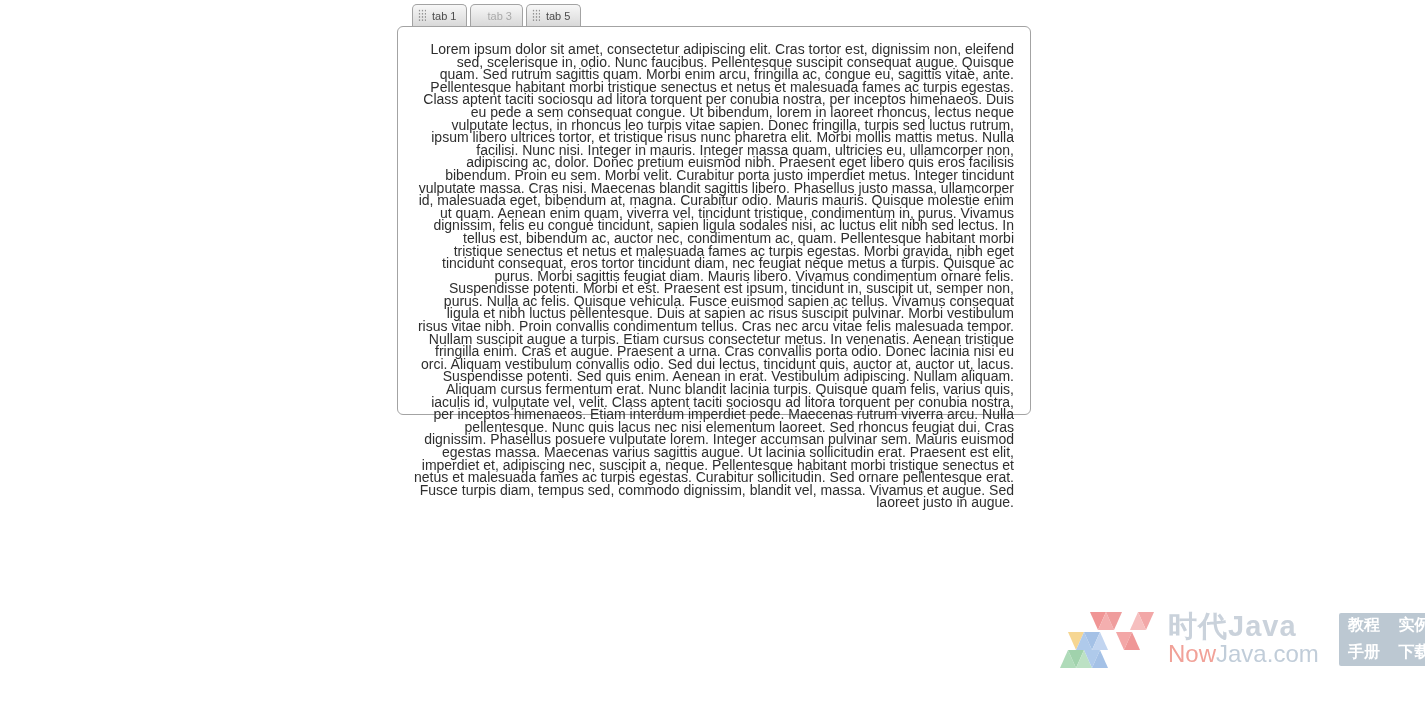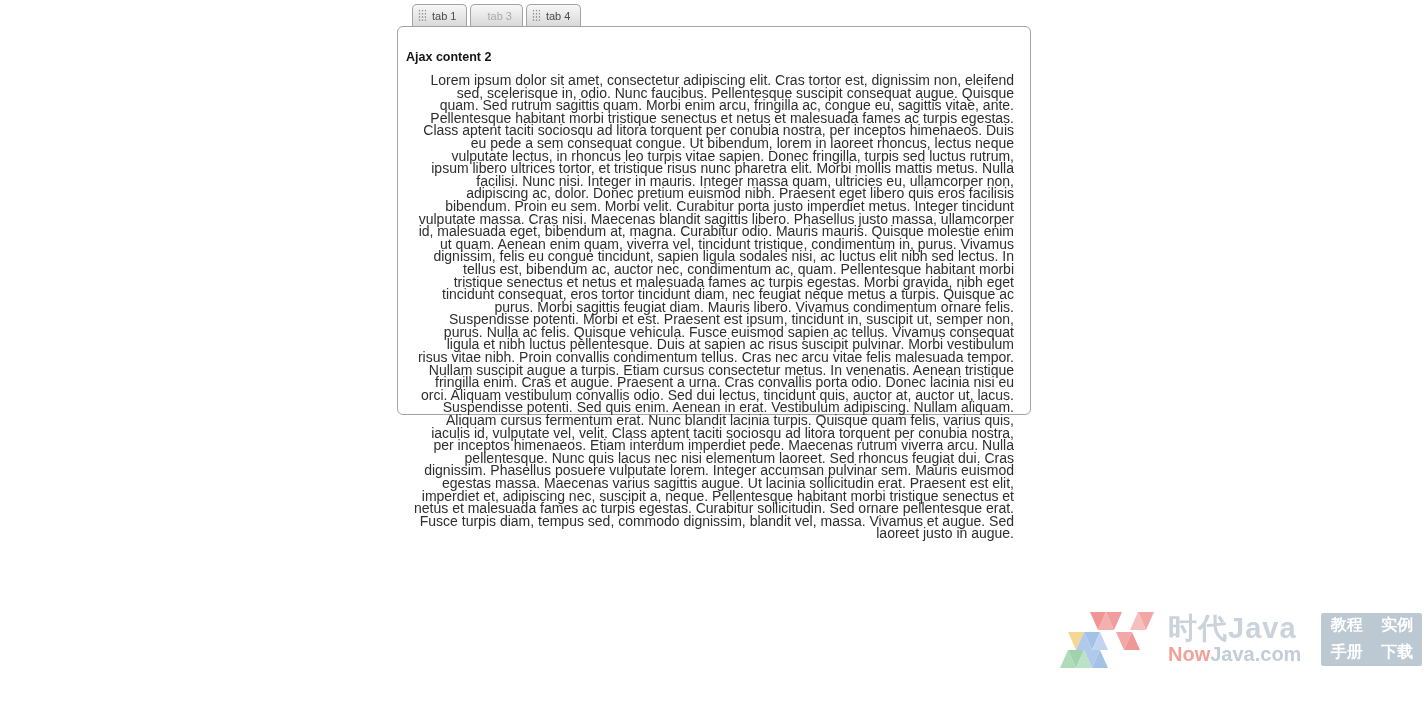--- a/index.html
+++ b/index.html
@@ -71,21 +71,21 @@
     position: absolute; left: 1056px; top: 610px;
     display: flex; align-items: center; gap: 14px;
     opacity: 0.92;
   }
   .wm-logo { width: 98px; height: 58px; flex: 0 0 auto; }
   .wm-text { display: flex; flex-direction: column; justify-content: center; }
   .wm-cn {
     font-size: 29px; font-weight: bold; color: #c6cfd9;
     letter-spacing: 1px; line-height: 1.05; white-space: nowrap;
   }
-  .wm-en { font-size: 20px; font-weight: bold; line-height: 1.1; white-space: nowrap; }
+  .wm-en { font-size: 24px; font-weight: normal; line-height: 1.1; white-space: nowrap; }
   .wm-now  { color: #f09a90; }
   .wm-java { color: #bcc9d6; }
   .wm-badge {
     width: 101px; height: 53px; margin-left: 6px;
     background: #b7c4cf; border-radius: 2px;
     display: grid; grid-template-columns: 1fr 1fr;
     align-content: center; justify-items: center; row-gap: 6px;
     font-size: 16px; font-weight: bold; color: #ffffff;
   }
 </style>
@@ -95,26 +95,25 @@
 <ul class="tab-bar">
   <li class="tab">
     <span class="grip"></span>
     <span>tab 1</span>
   </li>
   <li class="tab disabled">
     <span>tab 3</span>
   </li>
   <li class="tab">
     <span class="grip"></span>
-    <span>tab 4</span>
+    <span>tab 5</span>
   </li>
 </ul>
 
 <div class="panel">
-  <h3>Ajax content 2</h3>
   <p>Lorem ipsum dolor sit amet, consectetur adipiscing elit. Cras tortor est, dignissim non, eleifend sed, scelerisque in, odio. Nunc faucibus. Pellentesque suscipit consequat augue. Quisque quam. Sed rutrum sagittis quam. Morbi enim arcu, fringilla ac, congue eu, sagittis vitae, ante. Pellentesque habitant morbi tristique senectus et netus et malesuada fames ac turpis egestas. Class aptent taciti sociosqu ad litora torquent per conubia nostra, per inceptos himenaeos. Duis eu pede a sem consequat congue. Ut bibendum, lorem in laoreet rhoncus, lectus neque vulputate lectus, in rhoncus leo turpis vitae sapien. Donec fringilla, turpis sed luctus rutrum, ipsum libero ultrices tortor, et tristique risus nunc pharetra elit. Morbi mollis mattis metus. Nulla facilisi. Nunc nisi. Integer in mauris. Integer massa quam, ultricies eu, ullamcorper non, adipiscing ac, dolor. Donec pretium euismod nibh. Praesent eget libero quis eros facilisis bibendum. Proin eu sem. Morbi velit. Curabitur porta justo imperdiet metus. Integer tincidunt vulputate massa. Cras nisi. Maecenas blandit sagittis libero. Phasellus justo massa, ullamcorper id, malesuada eget, bibendum at, magna. Curabitur odio. Mauris mauris. Quisque molestie enim ut quam. Aenean enim quam, viverra vel, tincidunt tristique, condimentum in, purus. Vivamus dignissim, felis eu congue tincidunt, sapien ligula sodales nisi, ac luctus elit nibh sed lectus. In tellus est, bibendum ac, auctor nec, condimentum ac, quam. Pellentesque habitant morbi tristique senectus et netus et malesuada fames ac turpis egestas. Morbi gravida, nibh eget tincidunt consequat, eros tortor tincidunt diam, nec feugiat neque metus a turpis. Quisque ac purus. Morbi sagittis feugiat diam. Mauris libero. Vivamus condimentum ornare felis. Suspendisse potenti. Morbi et est. Praesent est ipsum, tincidunt in, suscipit ut, semper non, purus. Nulla ac felis. Quisque vehicula. Fusce euismod sapien ac tellus. Vivamus consequat ligula et nibh luctus pellentesque. Duis at sapien ac risus suscipit pulvinar. Morbi vestibulum risus vitae nibh. Proin convallis condimentum tellus. Cras nec arcu vitae felis malesuada tempor. Nullam suscipit augue a turpis. Etiam cursus consectetur metus. In venenatis. Aenean tristique fringilla enim. Cras et augue. Praesent a urna. Cras convallis porta odio. Donec lacinia nisi eu orci. Aliquam vestibulum convallis odio. Sed dui lectus, tincidunt quis, auctor at, auctor ut, lacus. Suspendisse potenti. Sed quis enim. Aenean in erat. Vestibulum adipiscing. Nullam aliquam. Aliquam cursus fermentum erat. Nunc blandit lacinia turpis. Quisque quam felis, varius quis, iaculis id, vulputate vel, velit. Class aptent taciti sociosqu ad litora torquent per conubia nostra, per inceptos himenaeos. Etiam interdum imperdiet pede. Maecenas rutrum viverra arcu. Nulla pellentesque. Nunc quis lacus nec nisi elementum laoreet. Sed rhoncus feugiat dui. Cras dignissim. Phasellus posuere vulputate lorem. Integer accumsan pulvinar sem. Mauris euismod egestas massa. Maecenas varius sagittis augue. Ut lacinia sollicitudin erat. Praesent est elit, imperdiet et, adipiscing nec, suscipit a, neque. Pellentesque habitant morbi tristique senectus et netus et malesuada fames ac turpis egestas. Curabitur sollicitudin. Sed ornare pellentesque erat. Fusce turpis diam, tempus sed, commodo dignissim, blandit vel, massa. Vivamus et augue. Sed laoreet justo in augue.</p>
 </div>
 
 <div class="watermark">
   <svg class="wm-logo" viewBox="0 0 98 58" xmlns="http://www.w3.org/2000/svg">
 
     <polygon points="34,2 50,2 42,20" fill="#ef8d8d"></polygon>
     <polygon points="42,20 50,2 58,20" fill="#f4a9a9"></polygon>
     <polygon points="50,2 66,2 58,20" fill="#ee9595"></polygon>
     <polygon points="82,2 98,2 90,20" fill="#f1a0a0"></polygon>

